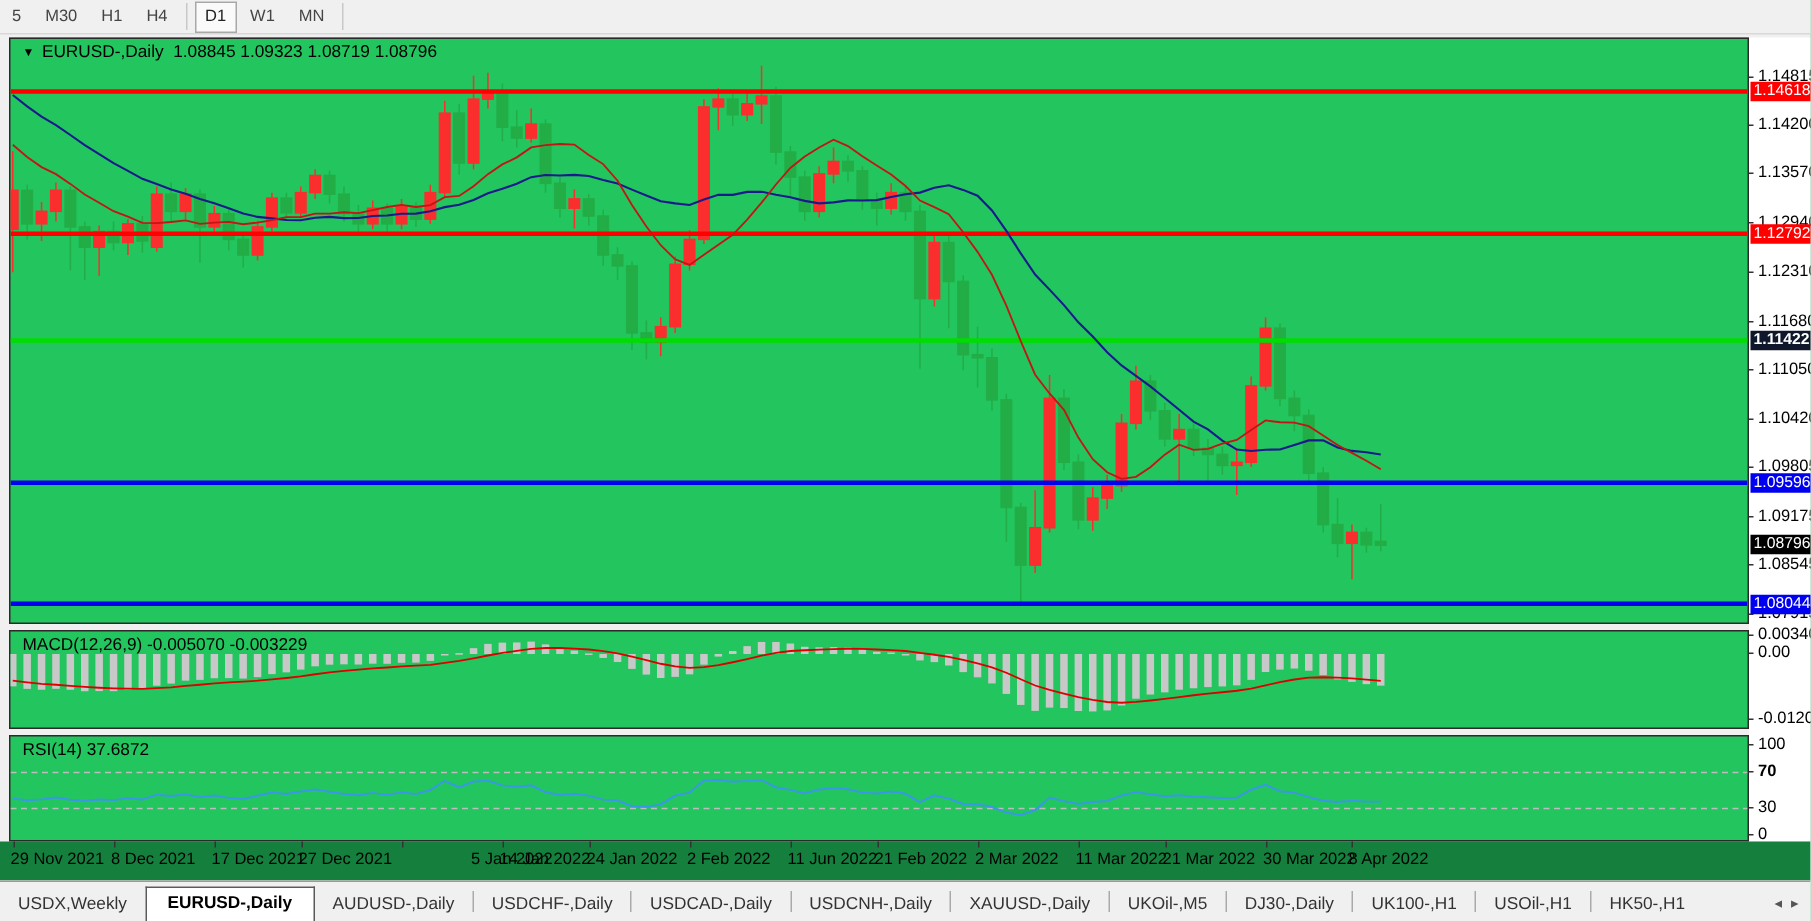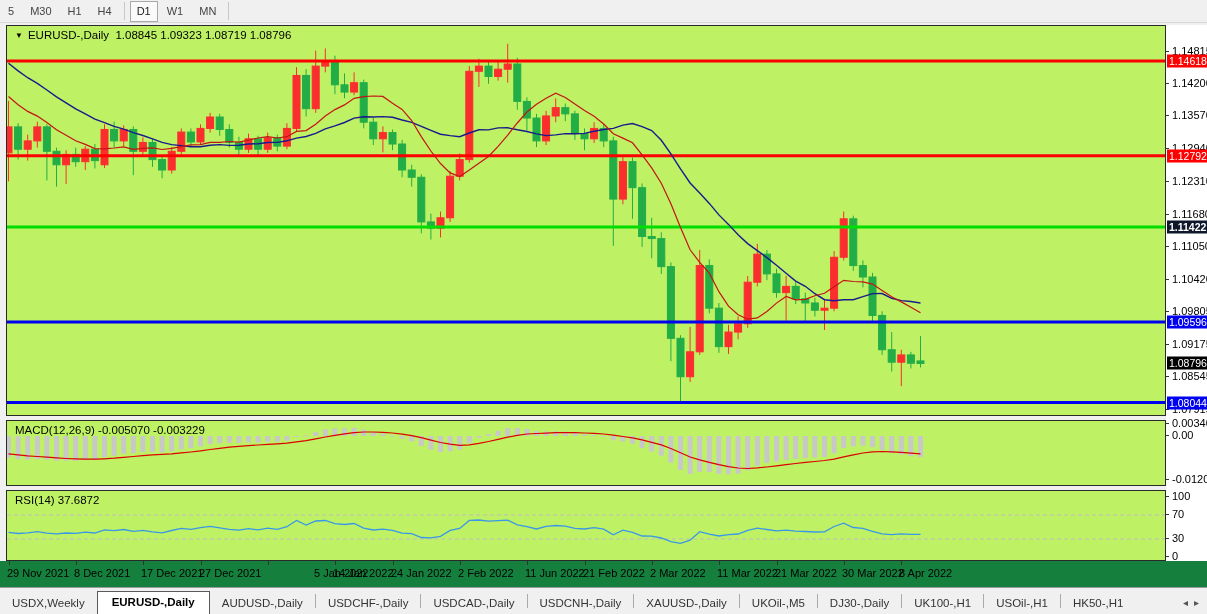--- a/index.html
+++ b/index.html
@@ -9,21 +9,21 @@
 
   
   .toolbar { position:absolute; left:0; top:0; width:1207px; height:23px;
     background:#f0f0f0; border-bottom:1px solid #d8d8d8; display:flex; align-items:center; }
   .tf-btn { font-size:11px; color:#444; padding:3px 6px; margin:0 1px; cursor:default;
     border:1px solid transparent; line-height:13px; }
   .tf-btn.active { background:#fafafa; border:1px solid #a8a8a8; color:#222; }
   .tf-sep { width:1px; height:18px; background:#c8c8c8; margin:0 4px; }
 
   
-  .panel { position:absolute; background:#bef264; border:1px solid #2a2a2a;padding-left:28px; }
+  .panel { position:absolute; background:#22c55e; border:1px solid #2a2a2a;padding-left:28px; }
   #panel-main { left:6px; top:25px;  width:1160px; height:391px; }
   #panel-macd { left:6px; top:420px; width:1160px; height:66px;  }
   #panel-rsi  { left:6px; top:490px; width:1160px; height:71px;  }
   .panel svg { position:absolute; left:0; top:0; }
   .panel-label { position:absolute; left:8px; top:3px; font-size:11.5px; color:#000; white-space:pre; }
   .title-arrow { display:inline-block; font-size:8px; vertical-align:1px; margin-right:5px; color:#000; }
 
   
   .price-axis { position:absolute; left:1166px; top:25px; width:41px; height:536px;
     background:#ffffff; font-size:11px; color:#000; }
@@ -414,21 +414,21 @@
       <div class="price-badge" style="top: 338px; background: rgb(0, 0, 0);">1.08796</div>
       <div class="axis-tick" style="top: 398px;"></div>
       <div class="axis-label" style="top: 398px;">0.003408</div>
       <div class="axis-tick" style="top: 410px;"></div>
       <div class="axis-label" style="top: 410px;">0.00</div>
       <div class="axis-tick" style="top: 454px;"></div>
       <div class="axis-label" style="top: 454px;">-0.012058</div>
       <div class="axis-tick" style="top: 471px;"></div>
       <div class="axis-label" style="top: 471px;">100</div>
       <div class="axis-tick" style="top: 489px;"></div>
-      <div class="axis-label" style="top: 489px;">70</div>
+      <div class="axis-label" style="top: 489px; font-weight: bold;">70</div>
       <div class="axis-tick" style="top: 513px;"></div>
       <div class="axis-label" style="top: 513px;">30</div>
       <div class="axis-tick" style="top: 531px;"></div>
       <div class="axis-label" style="top: 531px;">0</div>
     </div>
   <div class="date-axis" id="date-axis">
       <div class="date-tick" style="left: 9px;"></div>
       <div class="date-label" style="left: 7px;">29 Nov 2021</div>
       <div class="date-tick" style="left: 76px;"></div>
       <div class="date-label" style="left: 74px;">8 Dec 2021</div>

